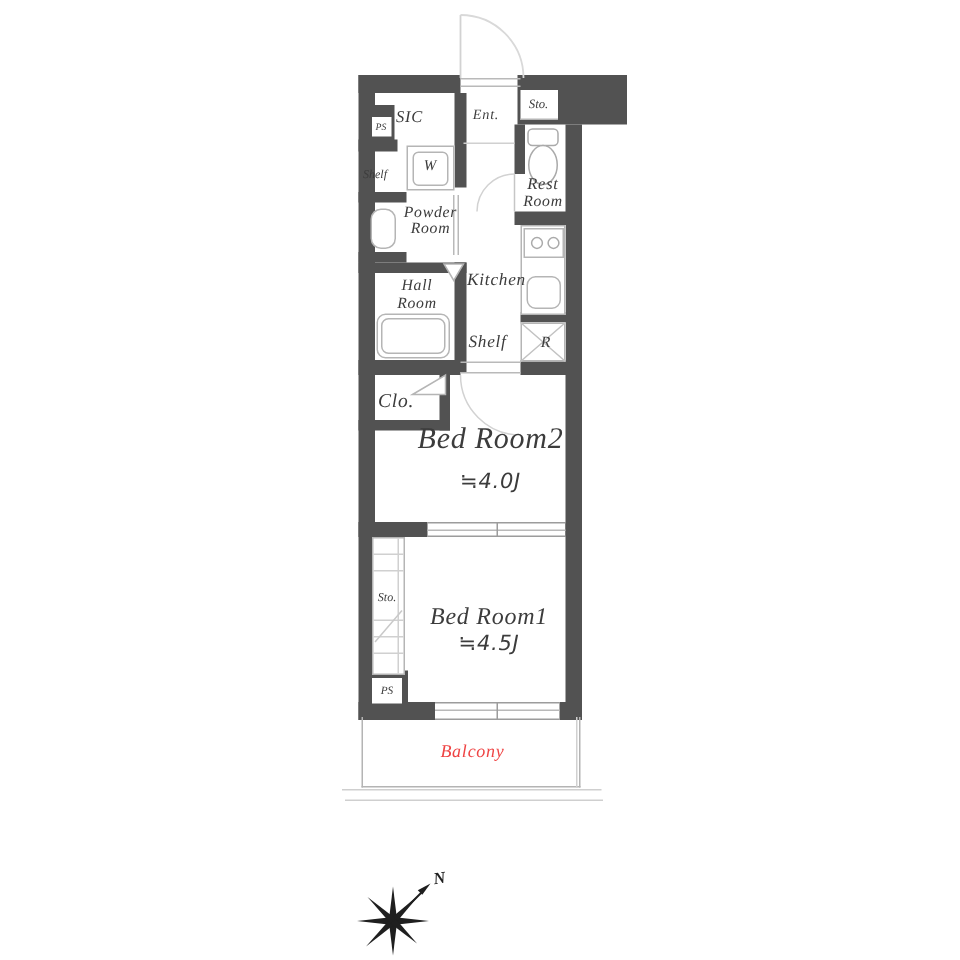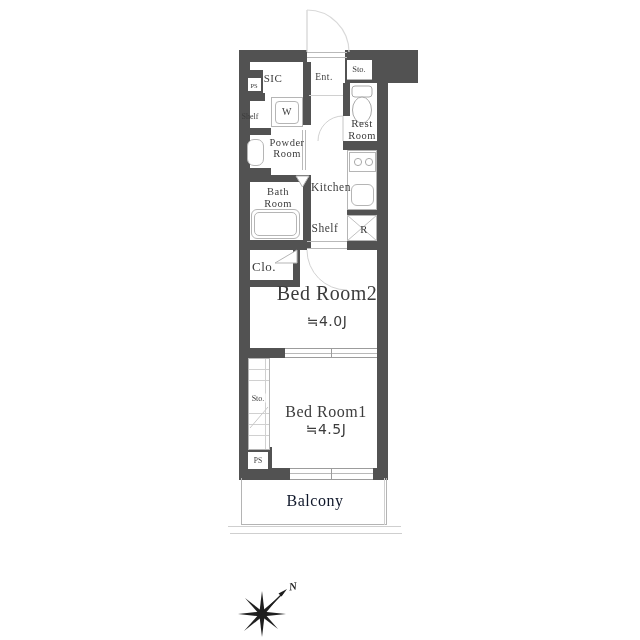--- a/index.html
+++ b/index.html
@@ -4,21 +4,21 @@
 <style>
   html,body{margin:0;padding:0;background:#ffffff;}
   .canvas{position:relative;width:640px;height:640px;background:#fff;overflow:hidden;
           font-family:"Liberation Serif","DejaVu Serif",serif;}
   .wall{position:absolute;background:#525252;}
   .carve{position:absolute;background:#ffffff;}
   .box{position:absolute;border:1px solid #b5b5b5;background:#fff;box-sizing:border-box;}
   .ln{position:absolute;background:#b9b9b9;}
   .lnl{position:absolute;background:#d0d0d0;}
   .lnd{position:absolute;background:#9c9c9c;}
-  .lbl{position:absolute;transform:translate(-50%,-50%);color:#3c3c3c;
+  .lbl{position:absolute;transform:translate(-50%,-50%);font-style:italic;color:#3c3c3c;
        white-space:nowrap;letter-spacing:0.5px;}
   .overlay{position:absolute;left:0;top:0;pointer-events:none;}
   .nlbl{position:absolute;font-style:italic;font-weight:bold;color:#1f1f1f;transform:rotate(-8deg);}
 </style>
 </head>
 <body>
 
 <div class="canvas">
 
   <div class="wall" style="left:239px;top:50px;width:11px;height:430px"></div>
@@ -119,33 +119,33 @@
   <span class="lbl" style="left:273px;top:78px;font-size:11px">SIC</span>
   <span class="lbl" style="left:254px;top:85px;font-size:6.5px;letter-spacing:0">PS</span>
   <span class="lbl" style="left:324px;top:77px;font-size:9.5px">Ent.</span>
   <span class="lbl" style="left:359px;top:69px;font-size:8.5px;letter-spacing:0">Sto.</span>
   <span class="lbl" style="left:250px;top:116px;font-size:8px;letter-spacing:0">Shelf</span>
   <span class="lbl" style="left:287px;top:111px;font-size:10px">W</span>
   <span class="lbl" style="left:287px;top:142px;font-size:10.5px">Powder</span>
   <span class="lbl" style="left:287px;top:153px;font-size:10.5px">Room</span>
   <span class="lbl" style="left:362px;top:123px;font-size:11px">Rest</span>
   <span class="lbl" style="left:362px;top:135px;font-size:10.5px">Room</span>
-  <span class="lbl" style="left:278px;top:191px;font-size:10.5px">Bath</span>
+  <span class="lbl" style="left:278px;top:191px;font-size:10.5px">Hall</span>
   <span class="lbl" style="left:278px;top:203px;font-size:10.5px">Room</span>
   <span class="lbl" style="left:331px;top:187px;font-size:11.5px">Kitchen</span>
   <span class="lbl" style="left:325px;top:228px;font-size:11.5px">Shelf</span>
   <span class="lbl" style="left:364px;top:229px;font-size:10.5px">R</span>
   <span class="lbl" style="left:264px;top:267px;font-size:13px">Clo.</span>
   <span class="lbl" style="left:327px;top:293px;font-size:20px">Bed Room2</span>
   <span class="lbl" style="left:327px;top:321px;font-size:14px;font-family:'DejaVu Sans','Liberation Serif',serif">≒4.0J</span>
   <span class="lbl" style="left:258px;top:398px;font-size:8px;background:#fff;padding:0 1px;letter-spacing:0">Sto.</span>
   <span class="lbl" style="left:326px;top:412px;font-size:16px">Bed Room1</span>
   <span class="lbl" style="left:326px;top:429px;font-size:14px;font-family:'DejaVu Sans','Liberation Serif',serif">≒4.5J</span>
   <span class="lbl" style="left:258px;top:460px;font-size:7.5px;letter-spacing:0">PS</span>
-  <span class="lbl" style="left:315px;top:501px;font-size:16px;color:#0f172a">Balcony</span>
+  <span class="lbl" style="left:315px;top:501px;font-size:12px;color:#ef4444">Balcony</span>
 
   <svg class="overlay" style="left:226px;top:580px" width="90" height="60" viewBox="0 0 90 60">
     <g fill="#1f1f1f">
       <polygon points="36,11 33.2,34 38.8,34"></polygon>
       <polygon points="36,57 33.2,34 38.8,34"></polygon>
       <polygon points="12,34 36,31.4 36,36.6"></polygon>
       <polygon points="60,34 36,31.4 36,36.6"></polygon>
       <polygon points="54,16 37.6,35.6 34.4,32.4"></polygon>
       <polygon points="18,51 37.6,35.6 34.4,32.4"></polygon>
       <polygon points="19,18 37.6,32.4 34.4,35.6"></polygon>

